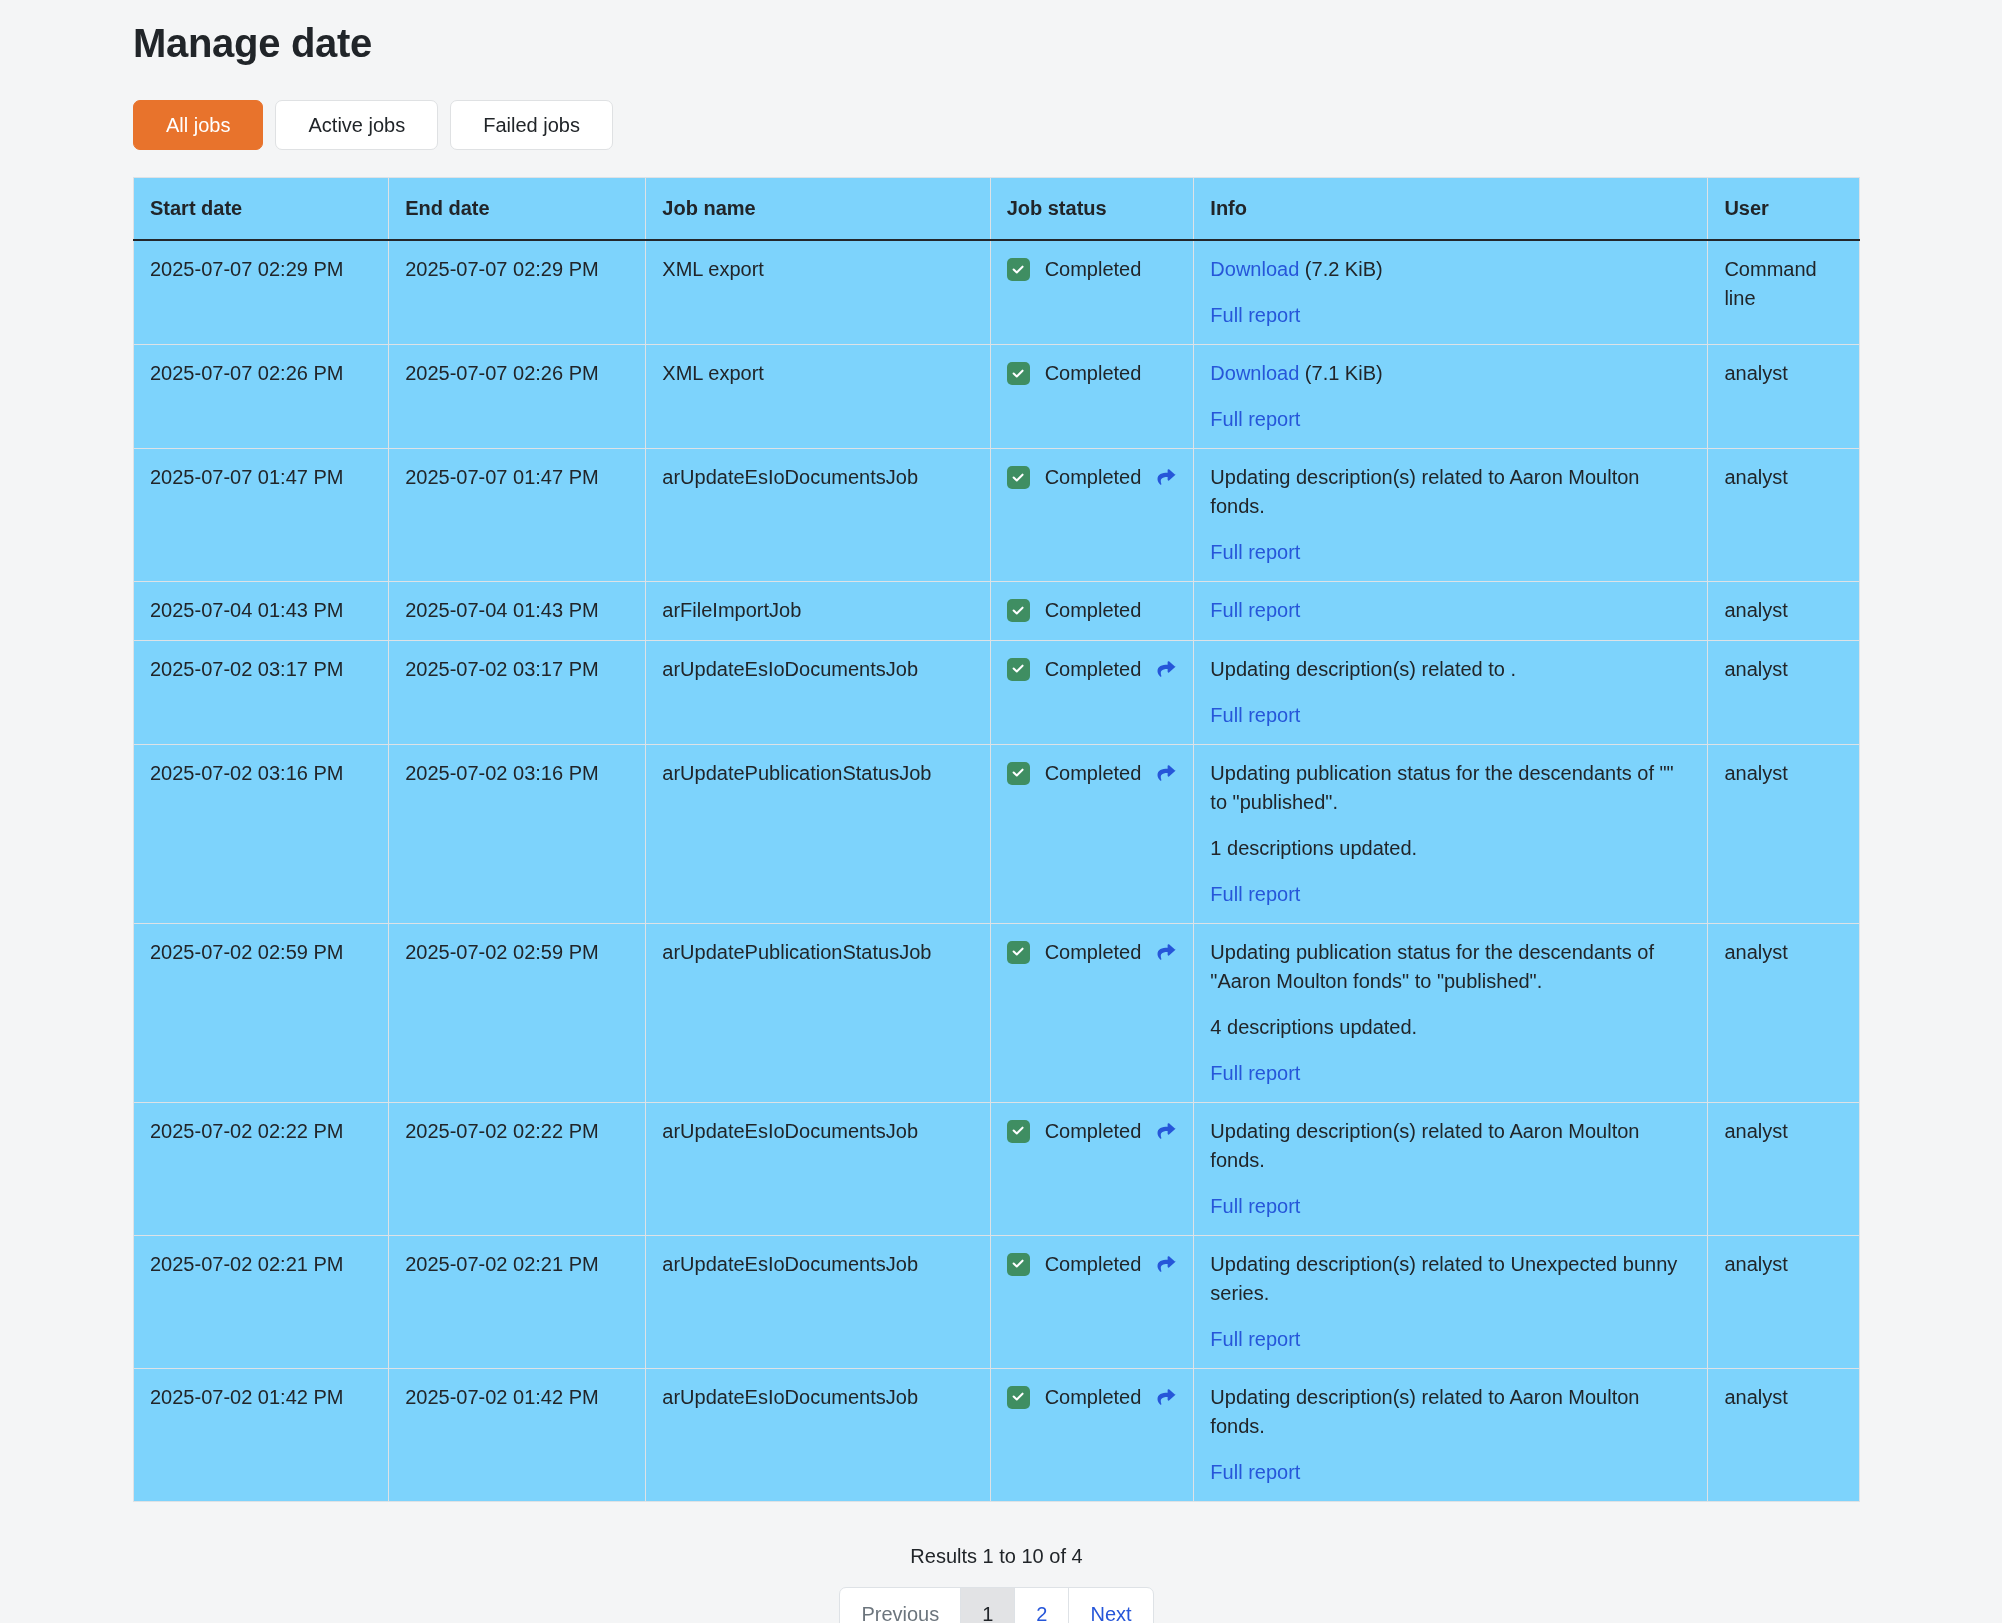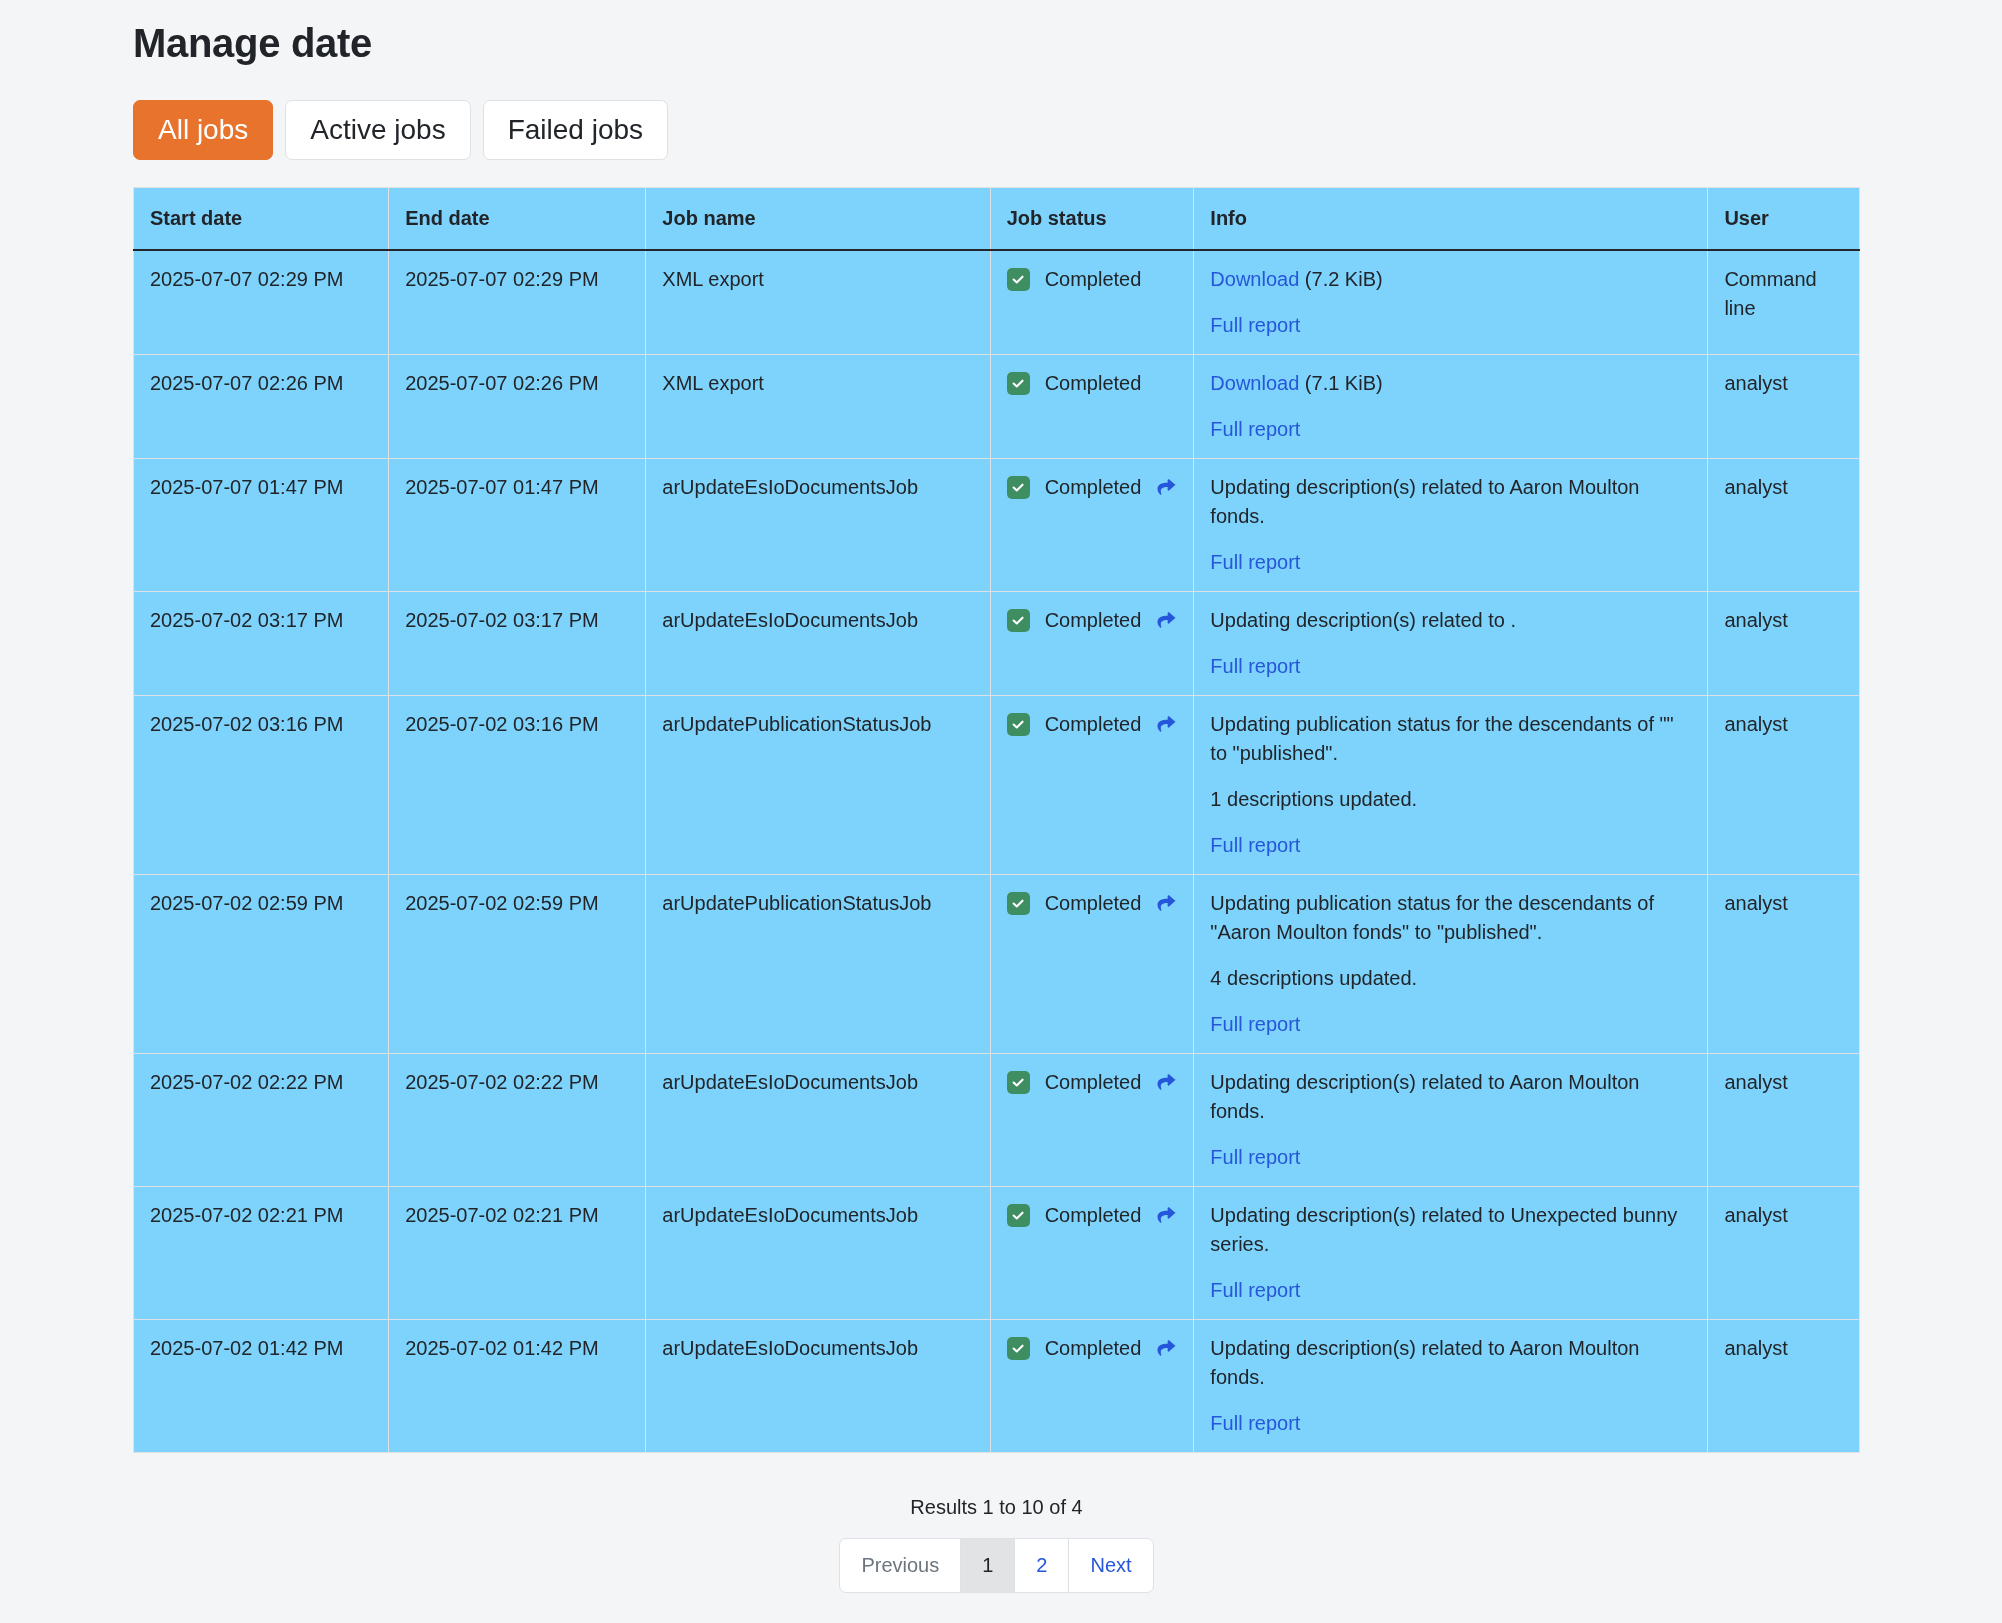--- a/index.html
+++ b/index.html
@@ -28,23 +28,23 @@
   }
   h1{
     font-size:40px;
     font-weight:600;
     margin:8px 0 28px;
     letter-spacing:-0.3px;
   }
   .filters{display:flex;gap:12px;margin:0 0 27px;}
   .btn{
     font-family:inherit;
-    font-size:28px;
+    font-size:20px;
     line-height:1.3;
-    padding:11px 24px;
+    padding:11px 32px;
     border-radius:7px;
     border:1px solid #dfe1e3;
     background:#ffffff;
     color:var(--text);
     cursor:pointer;
     text-align:right;
   }
   .btn.active{background:var(--accent);border-color:var(--accent);color:#fff;}
   table{
     width:100%;
@@ -177,20 +177,37 @@
                 <path d="M503.7 189.8 327.7 37.9C312.3 24.6 288 35.3 288 56v80.6C127.4 139.9 0 172.1 0 322.3c0 60.6 39.1 120.7 82.3 152.1 13.5 9.8 32.7-2.5 27.7-18.5C65.2 312.4 112.6 259 288 256.4V336c0 20.7 24.3 31.4 39.7 18.2l176-152c11.1-9.6 11.1-26.8 0-36.4z"></path>
               </svg></a>
           </span></td>
         <td>
           <p>Updating description(s) related to Aaron Moulton fonds.</p>
           <p><a class="link">Full report</a></p>
         </td>
         <td>analyst</td>
       </tr>
       <tr>
+        <td>2025-07-04 01:43 PM</td>
+        <td>2025-07-04 01:43 PM</td>
+        <td>arFileImportJob</td>
+        <td><span class="status">
+            <span class="badge">
+              <svg width="14" height="14" viewBox="0 0 16 16" aria-hidden="true">
+                <path d="M13.2 4.2 6.6 10.9 3 7.4" fill="none" stroke="#fff" stroke-width="2.3" stroke-linecap="round" stroke-linejoin="round"></path>
+              </svg>
+            </span>
+            <span>Completed</span>
+          </span></td>
+        <td>
+          <p><a class="link">Full report</a></p>
+        </td>
+        <td>analyst</td>
+      </tr>
+      <tr>
         <td>2025-07-02 03:17 PM</td>
         <td>2025-07-02 03:17 PM</td>
         <td>arUpdateEsIoDocumentsJob</td>
         <td><span class="status">
             <span class="badge">
               <svg width="14" height="14" viewBox="0 0 16 16" aria-hidden="true">
                 <path d="M13.2 4.2 6.6 10.9 3 7.4" fill="none" stroke="#fff" stroke-width="2.3" stroke-linecap="round" stroke-linejoin="round"></path>
               </svg>
             </span>
             <span>Completed</span>

